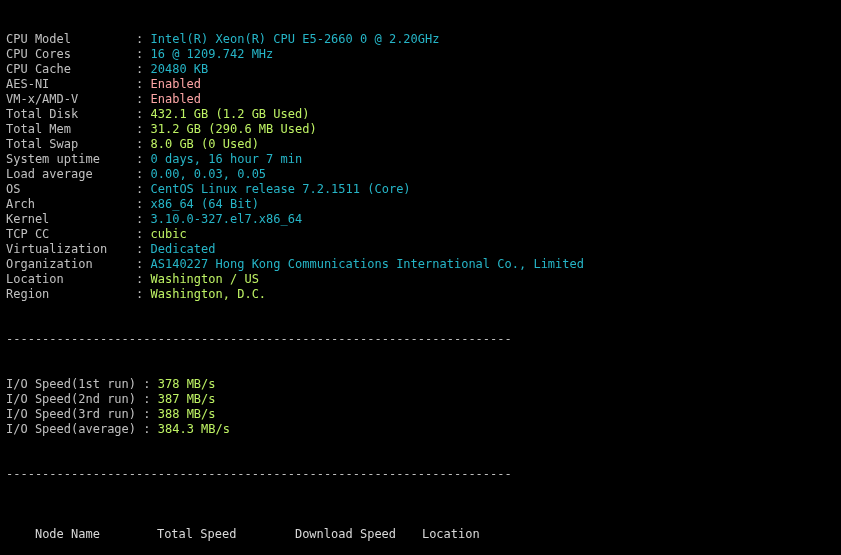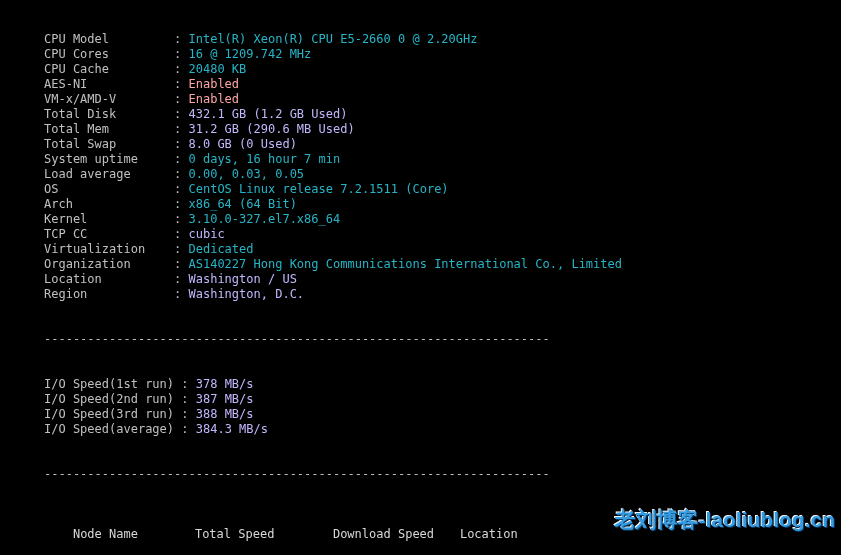--- a/index.html
+++ b/index.html
@@ -15,26 +15,26 @@
   }
   .terminal {
     background: #000;
     width: 841px;
     height: 555px;
     padding: 2px 6px;
     color: #c0c0c0;
     white-space: pre;
     position: relative;
   }
-  .row { display: block; margin-left: 38px; }
+  .row { display: block; }
   .label { color: #c0c0c0; display: inline-block; }
   .colon { color: #c0c0c0; }
   .cyan { color: #26b5c7; }
   .green { color: #fca5a5; }
-  .yellow { color: #c4b5fd; }
+  .yellow { color: #bef264; }
   .dash-line { color: #bdbdbd; letter-spacing: 0; }
   .watermark {
     position: absolute;
     right: 6px;
     bottom: 28px;
     font-family: "Microsoft YaHei", Arial, sans-serif;
     font-size: 21px;
     font-weight: 700;
     color: #38a2ea;
     text-shadow: 1px 1px 0 #0b3a64, -1px -1px 0 #fff;
@@ -51,14 +51,13 @@
 
 <div class="terminal">
   <div id="info-block"><div class="row"><span class="label">CPU Model         </span><span class="colon">: </span><span class="cyan">Intel(R) Xeon(R) CPU E5-2660 0 @ 2.20GHz</span></div><div class="row"><span class="label">CPU Cores         </span><span class="colon">: </span><span class="cyan">16 @ 1209.742 MHz</span></div><div class="row"><span class="label">CPU Cache         </span><span class="colon">: </span><span class="cyan">20480 KB</span></div><div class="row"><span class="label">AES-NI            </span><span class="colon">: </span><span class="green">Enabled</span></div><div class="row"><span class="label">VM-x/AMD-V        </span><span class="colon">: </span><span class="green">Enabled</span></div><div class="row"><span class="label">Total Disk        </span><span class="colon">: </span><span class="yellow">432.1 GB (1.2 GB Used)</span></div><div class="row"><span class="label">Total Mem         </span><span class="colon">: </span><span class="yellow">31.2 GB (290.6 MB Used)</span></div><div class="row"><span class="label">Total Swap        </span><span class="colon">: </span><span class="yellow">8.0 GB (0 Used)</span></div><div class="row"><span class="label">System uptime     </span><span class="colon">: </span><span class="cyan">0 days, 16 hour 7 min</span></div><div class="row"><span class="label">Load average      </span><span class="colon">: </span><span class="cyan">0.00, 0.03, 0.05</span></div><div class="row"><span class="label">OS                </span><span class="colon">: </span><span class="cyan">CentOS Linux release 7.2.1511 (Core)</span></div><div class="row"><span class="label">Arch              </span><span class="colon">: </span><span class="cyan">x86_64 (64 Bit)</span></div><div class="row"><span class="label">Kernel            </span><span class="colon">: </span><span class="cyan">3.10.0-327.el7.x86_64</span></div><div class="row"><span class="label">TCP CC            </span><span class="colon">: </span><span class="yellow">cubic</span></div><div class="row"><span class="label">Virtualization    </span><span class="colon">: </span><span class="cyan">Dedicated</span></div><div class="row"><span class="label">Organization      </span><span class="colon">: </span><span class="cyan">AS140227 Hong Kong Communications International Co., Limited</span></div><div class="row"><span class="label">Location          </span><span class="colon">: </span><span class="yellow">Washington / US</span></div><div class="row"><span class="label">Region            </span><span class="colon">: </span><span class="yellow">Washington, D.C.</span></div></div>
   <div class="row dash-line">----------------------------------------------------------------------</div>
   <div id="io-block"><div class="row"><span class="label">I/O Speed(1st run) </span><span class="colon">: </span><span class="yellow">378 MB/s</span></div><div class="row"><span class="label">I/O Speed(2nd run) </span><span class="colon">: </span><span class="yellow">387 MB/s</span></div><div class="row"><span class="label">I/O Speed(3rd run) </span><span class="colon">: </span><span class="yellow">388 MB/s</span></div><div class="row"><span class="label">I/O Speed(average) </span><span class="colon">: </span><span class="yellow">384.3 MB/s</span></div></div>
   <div class="row dash-line">----------------------------------------------------------------------</div>
   <div class="row">
     <span class="col-node hdr">Node Name</span><span class="col-upload hdr">Total Speed</span><span class="col-down hdr">Download Speed</span><span class="col-lat hdr">Location</span>
   </div>
   
-  <div class="watermark">老刘博客-laoliublog.cn</div>
 </div>
 
 </body></html>

